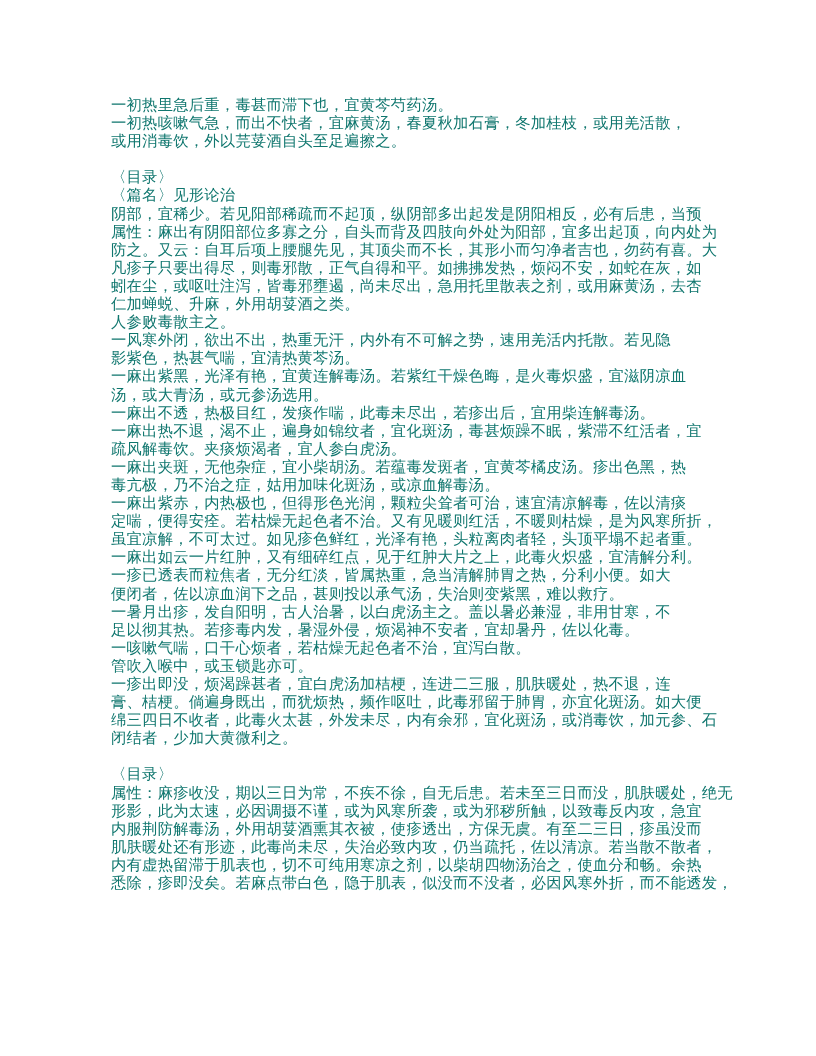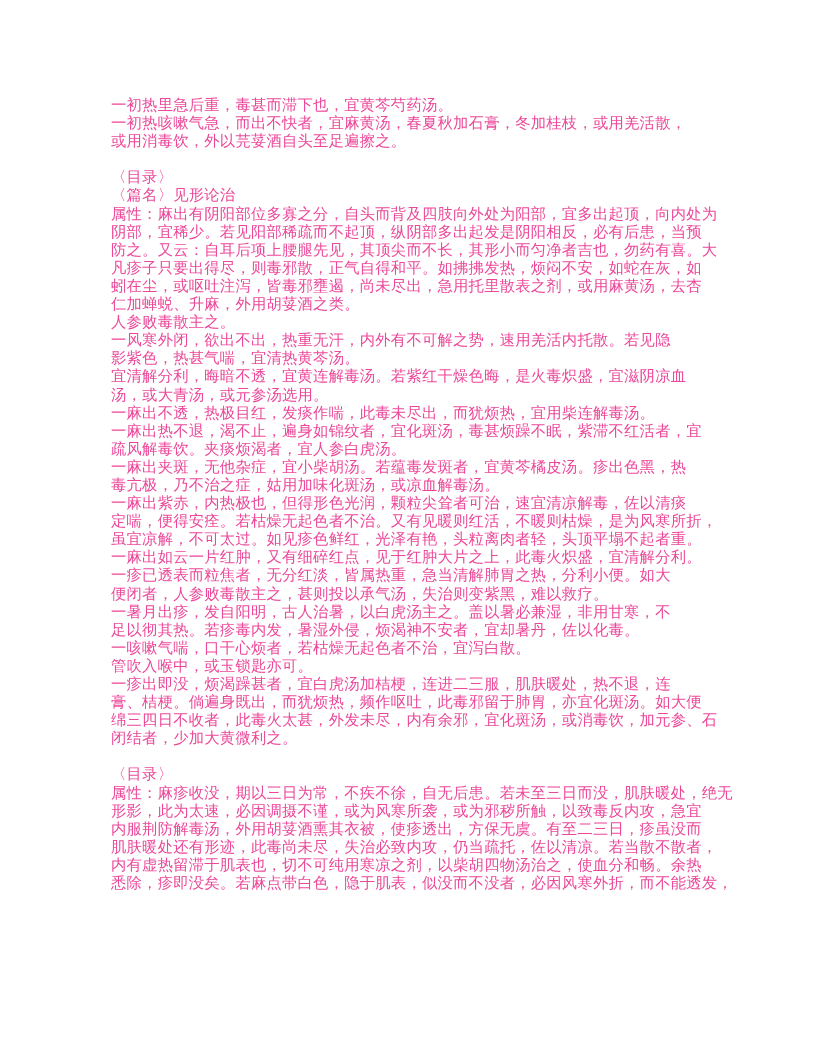--- a/index.html
+++ b/index.html
@@ -37,49 +37,49 @@
   .line {
     height: 18.1px;
     white-space: pre;
     overflow: visible;
   }
 </style>
 </head>
 <body style="background: rgb(255, 255, 255);">
 
 <div class="page">
-  <div class="textblock" style="color: #ec4899;">
+  <div class="textblock" style="color: #0f766e;">
       <div class="line">一初热里急后重，毒甚而滞下也，宜黄芩芍药汤。</div>
       <div class="line">一初热咳嗽气急，而出不快者，宜麻黄汤，春夏秋加石膏，冬加桂枝，或用羌活散，</div>
       <div class="line">或用消毒饮，外以芫荽酒自头至足遍擦之。</div>
       <div class="line">&nbsp;</div>
       <div class="line">〈目录〉</div>
       <div class="line">〈篇名〉见形论治</div>
+      <div class="line">阴部，宜稀少。若见阳部稀疏而不起顶，纵阴部多出起发是阴阳相反，必有后患，当预</div>
       <div class="line">属性：麻出有阴阳部位多寡之分，自头而背及四肢向外处为阳部，宜多出起顶，向内处为</div>
-      <div class="line">阴部，宜稀少。若见阳部稀疏而不起顶，纵阴部多出起发是阴阳相反，必有后患，当预</div>
       <div class="line">防之。又云：自耳后项上腰腿先见，其顶尖而不长，其形小而匀净者吉也，勿药有喜。大</div>
       <div class="line">凡疹子只要出得尽，则毒邪散，正气自得和平。如拂拂发热，烦闷不安，如蛇在灰，如</div>
       <div class="line">蚓在尘，或呕吐注泻，皆毒邪壅遏，尚未尽出，急用托里散表之剂，或用麻黄汤，去杏</div>
       <div class="line">仁加蝉蜕、升麻，外用胡荽酒之类。</div>
       <div class="line">人参败毒散主之。</div>
       <div class="line">一风寒外闭，欲出不出，热重无汗，内外有不可解之势，速用羌活内托散。若见隐</div>
       <div class="line">影紫色，热甚气喘，宜清热黄芩汤。</div>
-      <div class="line">宜清解分利，晦暗不透，宜黄连解毒汤。若紫红干燥色晦，是火毒炽盛，宜滋阴凉血</div>
+      <div class="line">一麻出紫黑，光泽有艳，宜黄连解毒汤。若紫红干燥色晦，是火毒炽盛，宜滋阴凉血</div>
       <div class="line">汤，或大青汤，或元参汤选用。</div>
-      <div class="line">一麻出不透，热极目红，发痰作喘，此毒未尽出，而犹烦热，宜用柴连解毒汤。</div>
+      <div class="line">一麻出不透，热极目红，发痰作喘，此毒未尽出，若疹出后，宜用柴连解毒汤。</div>
       <div class="line">一麻出热不退，渴不止，遍身如锦纹者，宜化斑汤，毒甚烦躁不眠，紫滞不红活者，宜</div>
       <div class="line">疏风解毒饮。夹痰烦渴者，宜人参白虎汤。</div>
       <div class="line">一麻出夹斑，无他杂症，宜小柴胡汤。若蕴毒发斑者，宜黄芩橘皮汤。疹出色黑，热</div>
       <div class="line">毒亢极，乃不治之症，姑用加味化斑汤，或凉血解毒汤。</div>
       <div class="line">一麻出紫赤，内热极也，但得形色光润，颗粒尖耸者可治，速宜清凉解毒，佐以清痰</div>
       <div class="line">定喘，便得安痊。若枯燥无起色者不治。又有见暖则红活，不暖则枯燥，是为风寒所折，</div>
       <div class="line">虽宜凉解，不可太过。如见疹色鲜红，光泽有艳，头粒离肉者轻，头顶平塌不起者重。</div>
       <div class="line">一麻出如云一片红肿，又有细碎红点，见于红肿大片之上，此毒火炽盛，宜清解分利。</div>
       <div class="line">一疹已透表而粒焦者，无分红淡，皆属热重，急当清解肺胃之热，分利小便。如大</div>
-      <div class="line">便闭者，人参败毒散主之，甚则投以承气汤，失治则变紫黑，难以救疗。</div>
+      <div class="line">便闭者，佐以凉血润下之品，甚则投以承气汤，失治则变紫黑，难以救疗。</div>
       <div class="line">一暑月出疹，发自阳明，古人治暑，以白虎汤主之。盖以暑必兼湿，非用甘寒，不</div>
       <div class="line">足以彻其热。若疹毒内发，暑湿外侵，烦渴神不安者，宜却暑丹，佐以化毒。</div>
       <div class="line">一咳嗽气喘，口干心烦者，若枯燥无起色者不治，宜泻白散。</div>
       <div class="line">管吹入喉中，或玉锁匙亦可。</div>
       <div class="line">一疹出即没，烦渴躁甚者，宜白虎汤加桔梗，连进二三服，肌肤暖处，热不退，连</div>
       <div class="line">膏、桔梗。倘遍身既出，而犹烦热，频作呕吐，此毒邪留于肺胃，亦宜化斑汤。如大便</div>
       <div class="line">绵三四日不收者，此毒火太甚，外发未尽，内有余邪，宜化斑汤，或消毒饮，加元参、石</div>
       <div class="line">闭结者，少加大黄微利之。</div>
       <div class="line">&nbsp;</div>
       <div class="line">〈目录〉</div>

